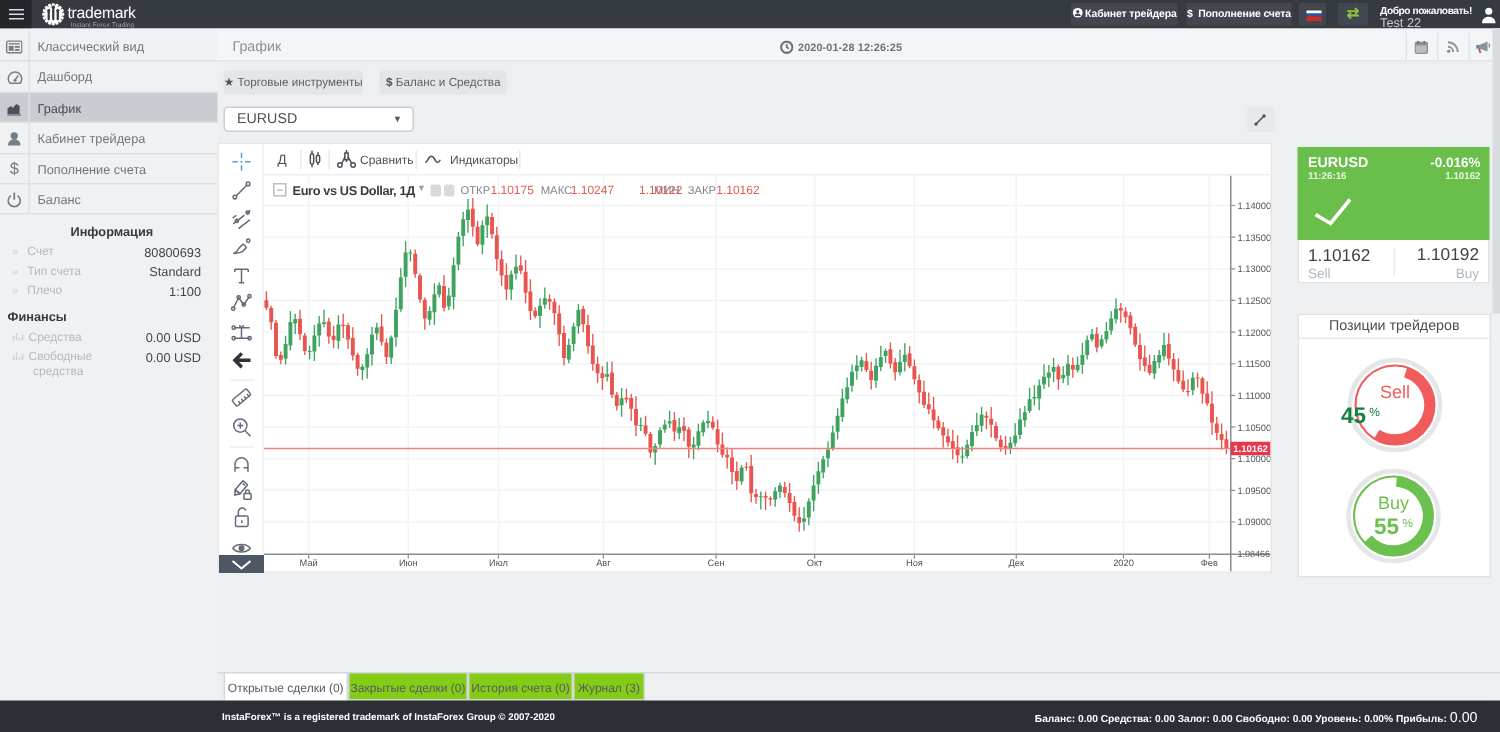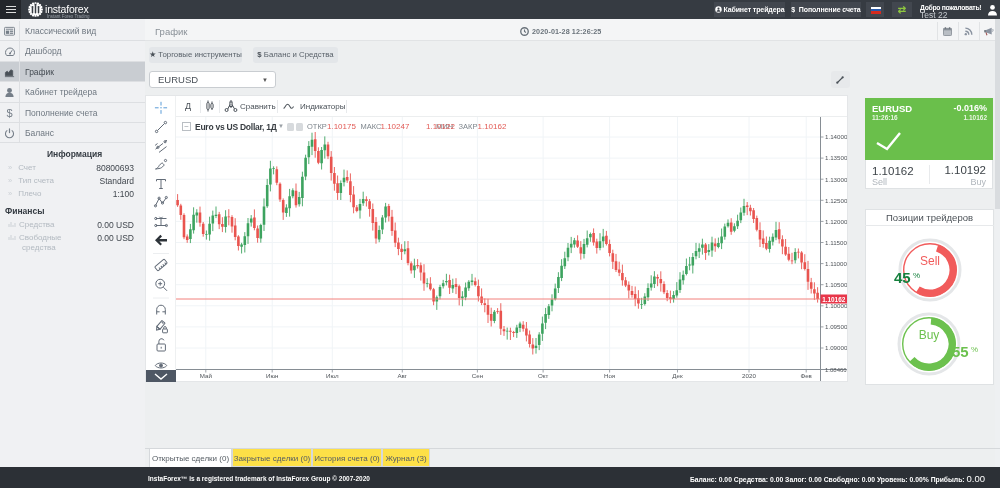--- a/index.html
+++ b/index.html
@@ -12,21 +12,21 @@
 .mitem { left:0; width:145px; height:20.4px; border-bottom:1px solid #dddfe2; }
 .mitem .ic { position:absolute; left:0; top:0; width:20px; height:100%; border-right:1px solid #dddfe2; color:#757e88; text-align:center; }
 .mitem .tx { position:absolute; left:25px; top:0; height:100%; line-height:20px; font-size:8.5px; color:#6e7780; }
 .mitem.sel { background:#c9cdd2; }
 .shead { left:5px; font-size:8.5px; font-weight:bold; color:#343b42; }
 .irow { left:8px; width:126px; font-size:8px; color:#b3bac1; }
 .irow .val { position:absolute; right:0; top:0; color:#41474e; font-size:8.5px; }
 .irow .b { color:#ccd1d6; margin-right:6px; font-size:7.5px; }
 #mhead { left:145px; top:19px; width:855px; height:22px; background:#f4f5f6; border-bottom:1px solid #e1e3e5; }
 #chartpanel { left:145px; top:95px; width:703px; height:287px; background:#fff; border:1px solid #e4e6e8; }
-.tab { top:448px; height:19px; line-height:19px; font-size:8px; color:#555c63; text-align:center; border:1px solid #d5d8db; background:#fde047; }
+.tab { top:448px; height:19px; line-height:19px; font-size:8px; color:#555c63; text-align:center; border:1px solid #d5d8db; background:#84cc16; }
 .tab.active { background:#fff; border-bottom:none; }
 #footer { left:0; top:467px; width:1000px; height:21px; background:#2c3036; }
 .donut-label { text-align:center; width:60px; }
 </style>
 </head>
 <body>
 
 <div class="abs" id="topbar"></div>
 <div class="abs" style="left:0;top:0;width:21px;height:19px;background:#23262b;"></div>
 <div class="abs" style="left:6px;top:5.5px;width:10px;height:8px;">
@@ -64,21 +64,21 @@
     </g>
   <g stroke="#363b42" stroke-width="1.6" fill="none" stroke-linecap="round">
     <path d="M5.8 12.5V7.5"></path>
       <path d="M9 12.5V5.2"></path>
       <path d="M12.2 12.5V7.5"></path>
   </g>
   <circle cx="5.8" cy="6.4" r="1.1" fill="#363b42"></circle>
     <circle cx="9" cy="4" r="1.2" fill="#363b42"></circle>
     <circle cx="12.2" cy="6.4" r="1.1" fill="#363b42"></circle>
 </svg>
-<div class="abs" style="left:45px;top:3px;font-size:10.5px;color:#fff;letter-spacing:-0.2px;">instaforex</div>
+<div class="abs" style="left:45px;top:3px;font-size:10.5px;color:#fff;letter-spacing:-0.2px;">trademark</div>
 <div class="abs" style="left:47px;top:14px;font-size:4.5px;color:#9aa0a8;">Instant Forex Trading</div>
 <div class="abs tbtn" style="left:714px;width:71px;"><svg width="7" height="7" viewBox="0 0 13 13" style="vertical-align:-1px">
       <circle cx="6.5" cy="6.5" r="6" fill="#fff"></circle>
       <circle cx="6.5" cy="5" r="2" fill="#42474f"></circle>
       <path d="M2.8 10.5c.4-2 1.8-3 3.7-3s3.3 1 3.7 3z" fill="#42474f"></path>
     </svg> Кабинет трейдера</div>
 <div class="abs tbtn" style="left:791px;width:70px;">$&nbsp; Пополнение счета</div>
 <div class="abs tbtn" style="left:866px;width:18px;"></div>
 <div class="abs" style="left:871px;top:6.5px;width:10px;height:2.4px;background:#fff"></div>
 <div class="abs" style="left:871px;top:8.9px;width:10px;height:2.4px;background:#2758a8"></div>
@@ -396,21 +396,21 @@
 <path d="M39.11 10.13 A23.0 23.0 0 1 1 19.81 51.51" fill="none" stroke="#f15b5b" stroke-width="7"></path>
 </svg>
 <div class="abs donut-label" style="left:900px;top:254px;font-size:12px;color:#f15b5b;">Sell</div>
 <div class="abs donut-label" style="left:877px;top:269px;font-size:15px;font-weight:bold;color:#15803d;">45<span style="font-size:8px;font-weight:normal;vertical-align:5px;"> %</span></div>
 <svg class="abs" style="left:897px;top:312px" width="64" height="64" viewBox="0 0 64 64">
 <circle cx="32" cy="32" r="30" fill="#fff" stroke="#e4e6e8" stroke-width="3"></circle>
 <circle cx="32" cy="32" r="26.3" fill="none" stroke="#6cc14e" stroke-width="1.4"></circle>
 <path d="M34.00 9.09 A23.0 23.0 0 1 1 14.91 47.39" fill="none" stroke="#6cc14e" stroke-width="7"></path>
 </svg>
 <div class="abs donut-label" style="left:899px;top:328px;font-size:12px;color:#6cc14e;">Buy</div>
-<div class="abs donut-label" style="left:899px;top:343px;font-size:15px;font-weight:bold;color:#6cc14e;margin-left:36px;">55<span style="font-size:8px;font-weight:normal;vertical-align:5px;"> %</span></div>
+<div class="abs donut-label" style="left:899px;top:343px;font-size:15px;font-weight:bold;color:#6cc14e;">55<span style="font-size:8px;font-weight:normal;vertical-align:5px;"> %</span></div>
 
 <div class="abs" style="left:995px;top:19px;width:5px;height:448px;background:#eef0f2;"></div>
 <div class="abs" style="left:995px;top:19px;width:5px;height:190px;background:#d9dcdf;"></div>
 
 <div class="abs" style="left:145px;top:448px;width:855px;height:1px;background:#d5d8db;"></div>
 <div class="abs tab active" style="left:149px;width:83px;">Открытые сделки (0)</div>
 <div class="abs tab" style="left:232px;width:80px;">Закрытые сделки (0)</div>
 <div class="abs tab" style="left:312px;width:70px;">История счета (0)</div>
 <div class="abs tab" style="left:382px;width:48px;">Журнал (3)</div>
 

